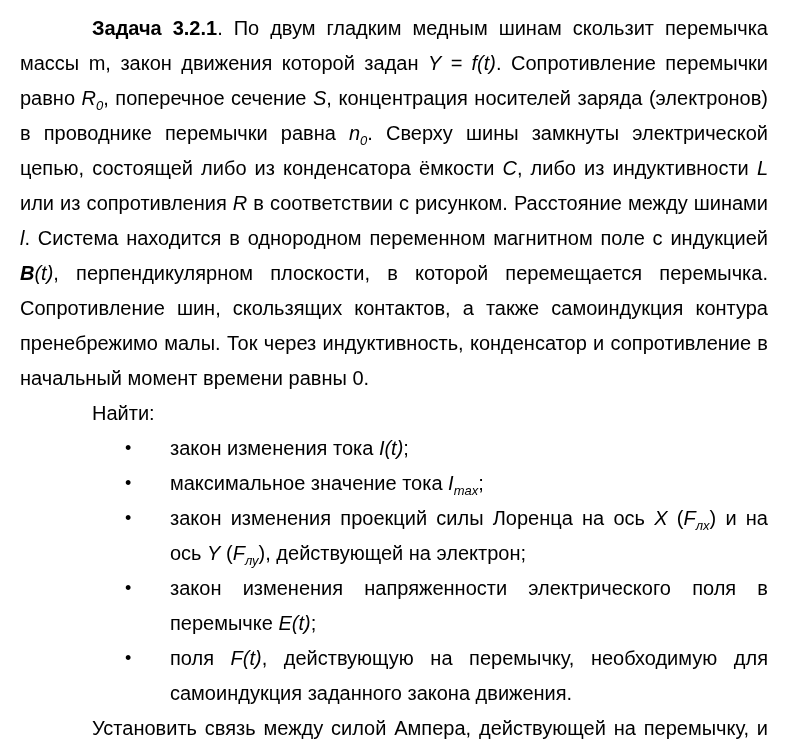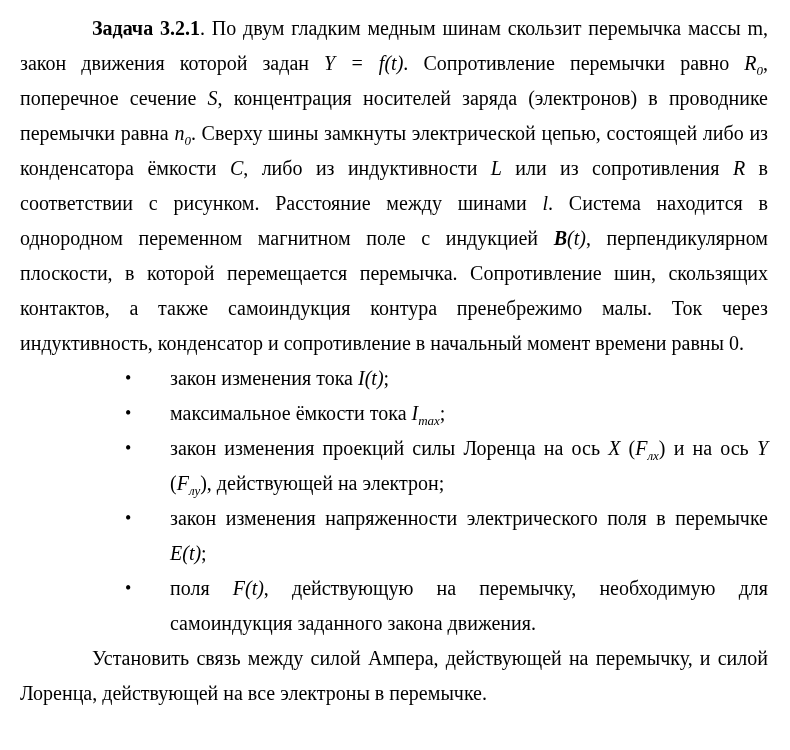--- a/index.html
+++ b/index.html
@@ -5,21 +5,21 @@
   html, body {
     margin: 0;
     padding: 0;
     background: #ffffff;
   }
   .page {
     box-sizing: border-box;
     width: 790px;
     height: 750px;
     padding: 11px 22px 0 20px;
-    font-family: Liberation Serif, serif;
+    font-family: Liberation Sans, sans-serif;
     font-size: 20px;
     line-height: 35px;
     color: #000000;
     overflow: hidden;
     background: #ffffff;
   }
   .para {
     margin: 0;
   }
   .indent {
@@ -50,31 +50,32 @@
     line-height: 0;
   }
 </style>
 </head>
 <body>
 
 <div class="page">
 
   <p class="para indent justify"><span style="font-weight: bold;">Задача 3.2.1</span><span>. По двум гладким медным шинам скользит перемычка массы m, закон движения которой задан </span><span style="font-style: italic;">Y = f(t)</span><span>. Сопротивление перемычки равно </span><span style="font-style: italic;">R</span><sub style="font-style: italic;">0</sub><span>, поперечное сечение </span><span style="font-style: italic;">S</span><span>, концентрация носителей заряда (электронов) в проводнике перемычки равна </span><span style="font-style: italic;">n</span><sub style="font-style: italic;">0</sub><span>. Сверху шины замкнуты электрической цепью, состоящей либо из конденсатора ёмкости </span><span style="font-style: italic;">C</span><span>, либо из индуктивности </span><span style="font-style: italic;">L</span><span> или из сопротивления </span><span style="font-style: italic;">R</span><span> в соответствии с рисунком. Расстояние между шинами </span><span style="font-style: italic;">l</span><span>. Система находится в однородном переменном магнитном поле с индукцией </span><span style="font-weight: bold; font-style: italic;">B</span><span style="font-style: italic;">(t)</span><span>, перпендикулярном плоскости, в которой перемещается перемычка. Сопротивление шин, скользящих контактов, а также самоиндукция контура пренебрежимо малы. Ток через индуктивность, конденсатор и сопротивление в начальный момент времени равны 0.</span></p>
 
+  <p class="para indent"><span>Найти:</span></p>
 
   <div class="find-list">
 
     <div class="find-item">
       <span class="bullet">•</span>
       <span class="item-text"><span>закон изменения тока </span><span style="font-style: italic;">I(t)</span><span>;</span></span>
     </div>
 
     <div class="find-item">
       <span class="bullet">•</span>
-      <span class="item-text"><span>максимальное ёмкости тока </span><span style="font-style: italic;">I</span><sub style="font-style: italic;">max</sub><span>;</span></span>
+      <span class="item-text"><span>максимальное значение тока </span><span style="font-style: italic;">I</span><sub style="font-style: italic;">max</sub><span>;</span></span>
     </div>
 
     <div class="find-item">
       <span class="bullet">•</span>
       <span class="item-text"><span>закон изменения проекций силы Лоренца на ось </span><span style="font-style: italic;">X</span><span> (</span><span style="font-style: italic;">F</span><sub style="font-style: italic;">лх</sub><span>) и на ось </span><span style="font-style: italic;">Y</span><span> (</span><span style="font-style: italic;">F</span><sub style="font-style: italic;">лу</sub><span>), действующей на электрон;</span></span>
     </div>
 
     <div class="find-item">
       <span class="bullet">•</span>
       <span class="item-text"><span>закон изменения напряженности электрического поля в перемычке </span><span style="font-style: italic;">E(t)</span><span>;</span></span>

